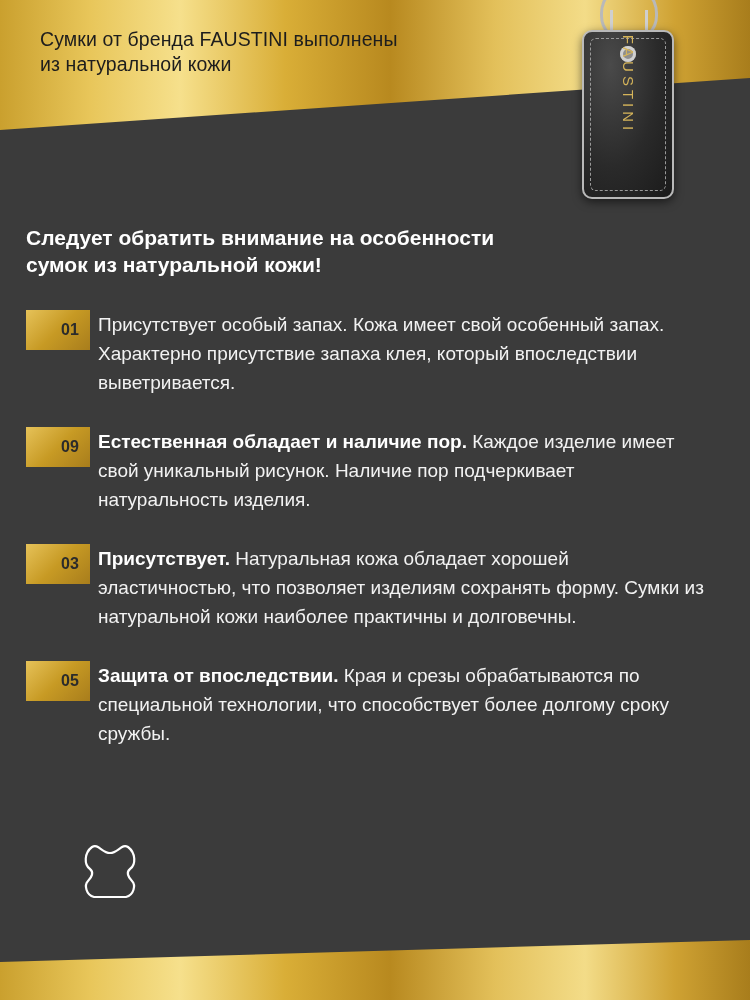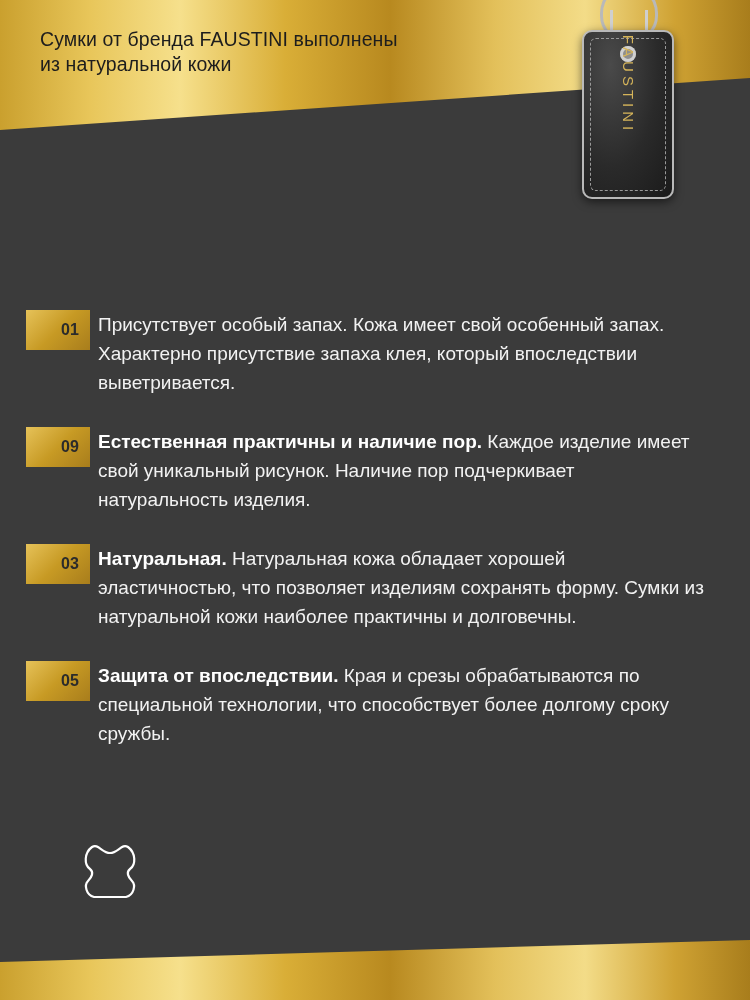--- a/index.html
+++ b/index.html
@@ -236,41 +236,45 @@
     <div class="tag-string2"></div>
     <div class="tag-body">
       <div class="tag-inner-stitch"></div>
       <div class="tag-hole"></div>
       <div class="tag-text">FAUSTINI</div>
     </div>
   </div>
 
   <div class="content">
 
+    <div class="subtitle">
+      <span>Следует обратить внимание на особенности</span><br>
+      <span>сумок из натуральной кожи!</span>
+    </div>
 
     <div class="items">
 
       <div class="item">
         <div class="num">01</div>
         <div class="item-text">
           <b></b><span>Присутствует особый запах. Кожа имеет свой особенный запах. Характерно присутствие запаха клея, который впоследствии выветривается.</span>
         </div>
       </div>
 
       <div class="item">
         <div class="num">09</div>
         <div class="item-text">
-          <b>Естественная практичны и наличие пор.</b><span> Каждое изделие имеет свой уникальный рисунок. Наличие пор подчеркивает натуральность изделия.</span>
+          <b>Естественная обладает и наличие пор.</b><span> Каждое изделие имеет свой уникальный рисунок. Наличие пор подчеркивает натуральность изделия.</span>
         </div>
       </div>
 
       <div class="item">
         <div class="num">03</div>
         <div class="item-text">
-          <b>Натуральная.</b><span> Натуральная кожа обладает хорошей эластичностью, что позволяет изделиям сохранять форму. Сумки из натуральной кожи наиболее практичны и долговечны.</span>
+          <b>Присутствует.</b><span> Натуральная кожа обладает хорошей эластичностью, что позволяет изделиям сохранять форму. Сумки из натуральной кожи наиболее практичны и долговечны.</span>
         </div>
       </div>
 
       <div class="item">
         <div class="num">05</div>
         <div class="item-text">
           <b>Защита от впоследствии.</b><span> Края и срезы обрабатываются по специальной технологии, что способствует более долгому сроку сружбы.</span>
         </div>
       </div>
 

